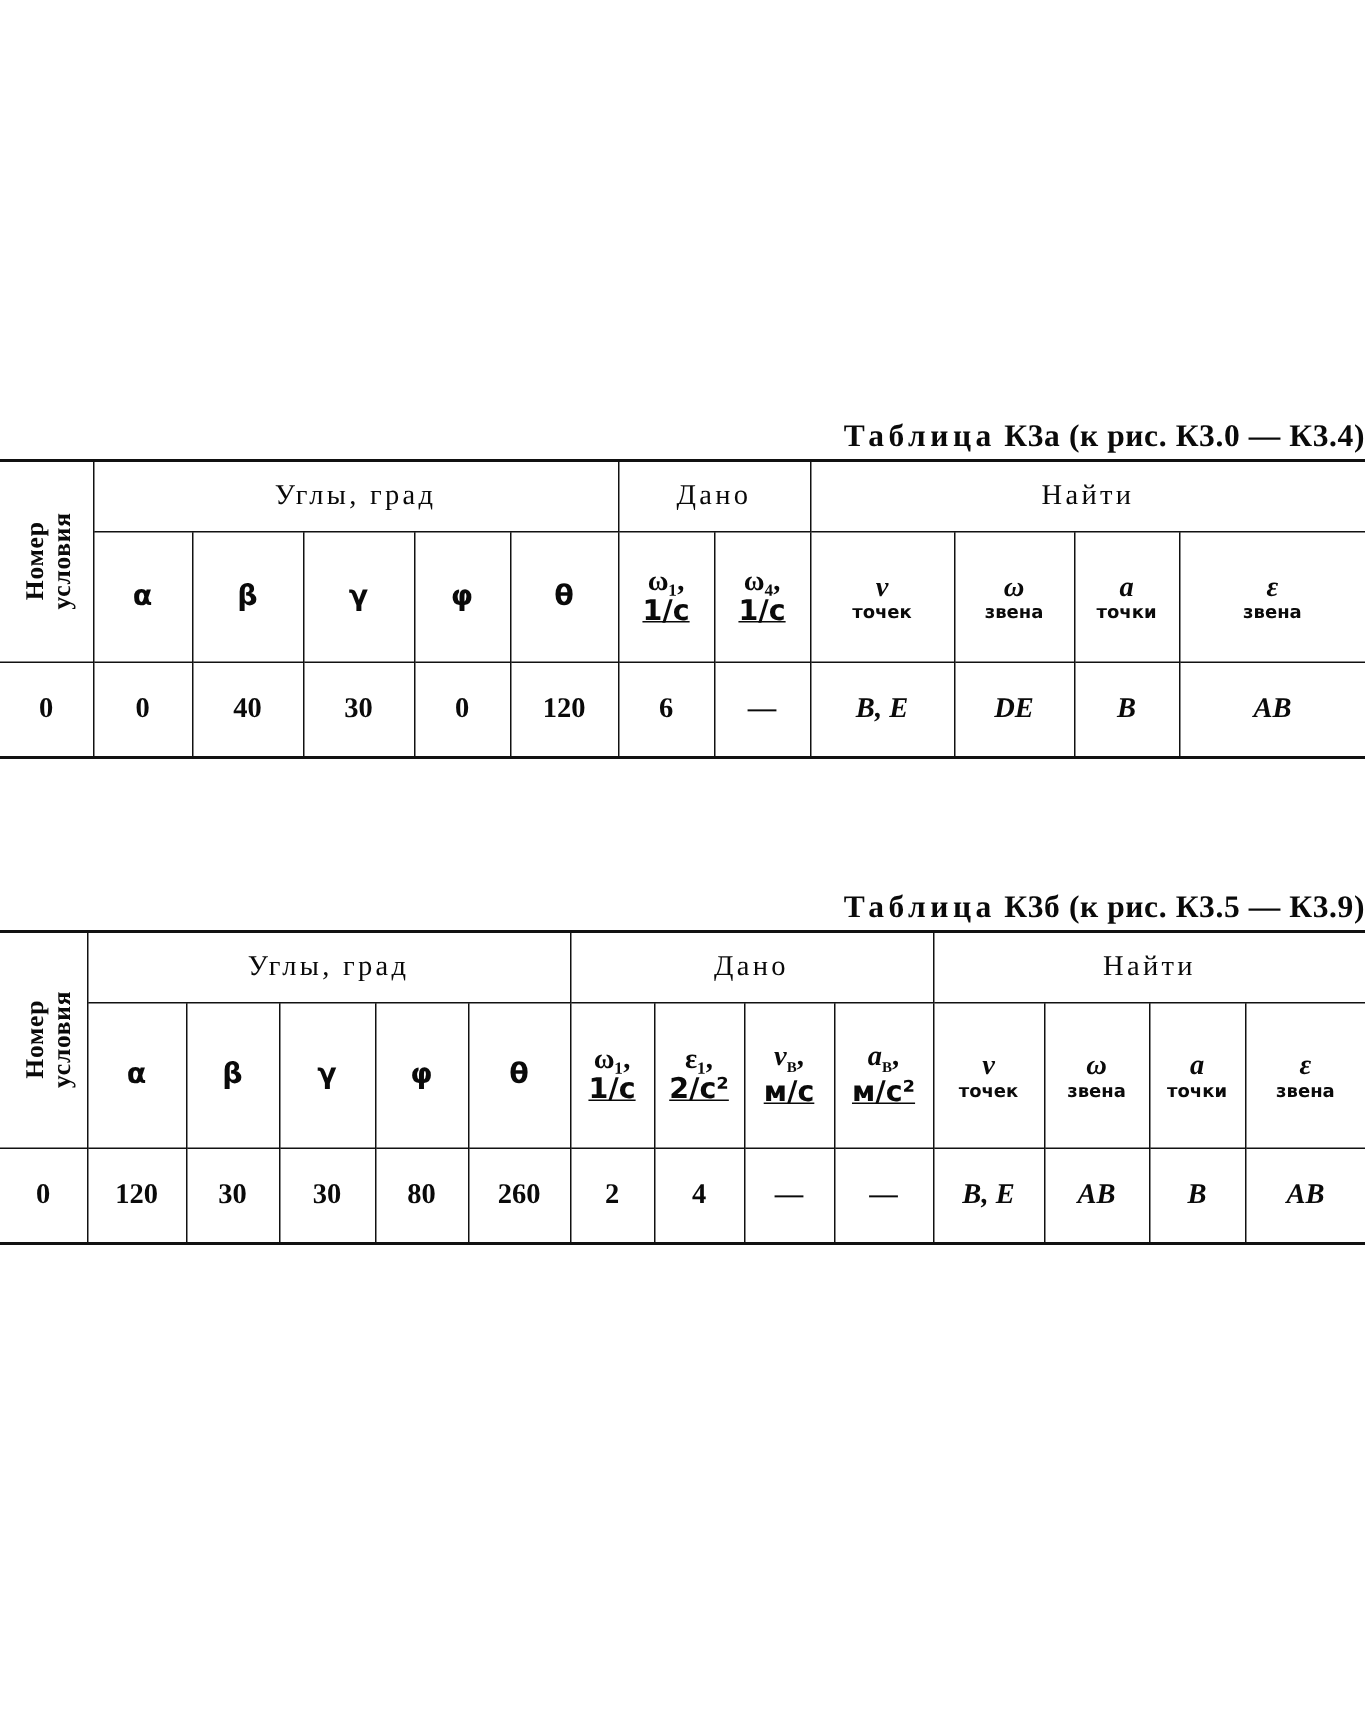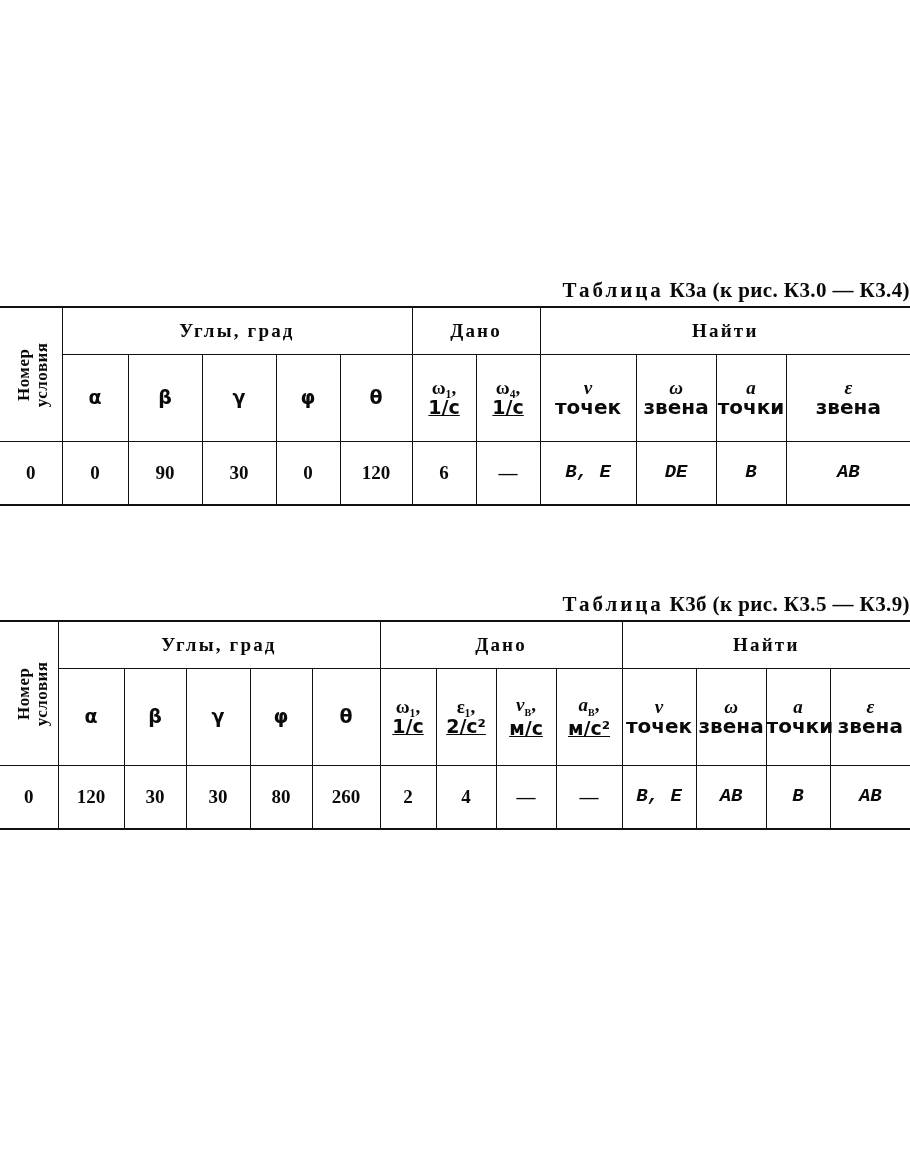--- a/index.html
+++ b/index.html
@@ -58,21 +58,21 @@
   table.t {
     border-top: 2px solid #111;
     border-bottom: 2px solid #111;
   }
   
   table.t td:first-child { border-left: none; }
   table.t td:last-child  { border-right: none; }
 
   .grp {
     font-size: 20px;
-    font-weight: bold;
+    font-weight: normal;
     letter-spacing: 2.2px;
     height: 46px;
   }
 
   .vhead {
     font-size: 17px;
     font-weight: bold;
     line-height: 1.05;
     white-space: nowrap;
   }
@@ -109,35 +109,35 @@
     font-family: "DejaVu Sans", sans-serif;
   }
   .findcell .l1 {
     display: block;
     font-style: italic;
     font-size: 19px;
     font-family: "Liberation Serif", serif;
   }
   .findcell .l2 {
     display: block;
-    font-size: 20px;
+    font-size: 12px;
   }
 
   .hdrow-unit td { height: 86px; }
   .hdrow-unit-b td { height: 96px; }
 
   .datarow td {
     height: 62px;
     font-size: 22px;
     font-weight: bold;
     font-family: "Liberation Serif", serif;
   }
   .datarow td.ital {
     font-style: italic;
-    font-family: Liberation Mono, monospace;
+    font-family: Liberation Serif, serif;
   }
   .dash {
     font-size: 22px;
     font-weight: bold;
   }
 
   
   #cap-a { position: absolute; left: 0; top: 278px; width: 910px; }
   #tbl-a { top: 306px; }
   #cap-b { position: absolute; left: 0; top: 592px; width: 910px; }
@@ -209,21 +209,21 @@
         </td>
         <td class="findcell">
           <span class="l1">ε</span>
           <span class="l2">звена</span>
         </td>
       </tr>
 
       <tr class="datarow">
         <td>0</td>
         <td>0</td>
-        <td>90</td>
+        <td>40</td>
         <td>30</td>
         <td>0</td>
         <td>120</td>
         <td>6</td>
         <td class="dash">—</td>
         <td class="ital">B, E</td>
         <td class="ital">DE</td>
         <td class="ital">B</td>
         <td class="ital">AB</td>
       </tr>

